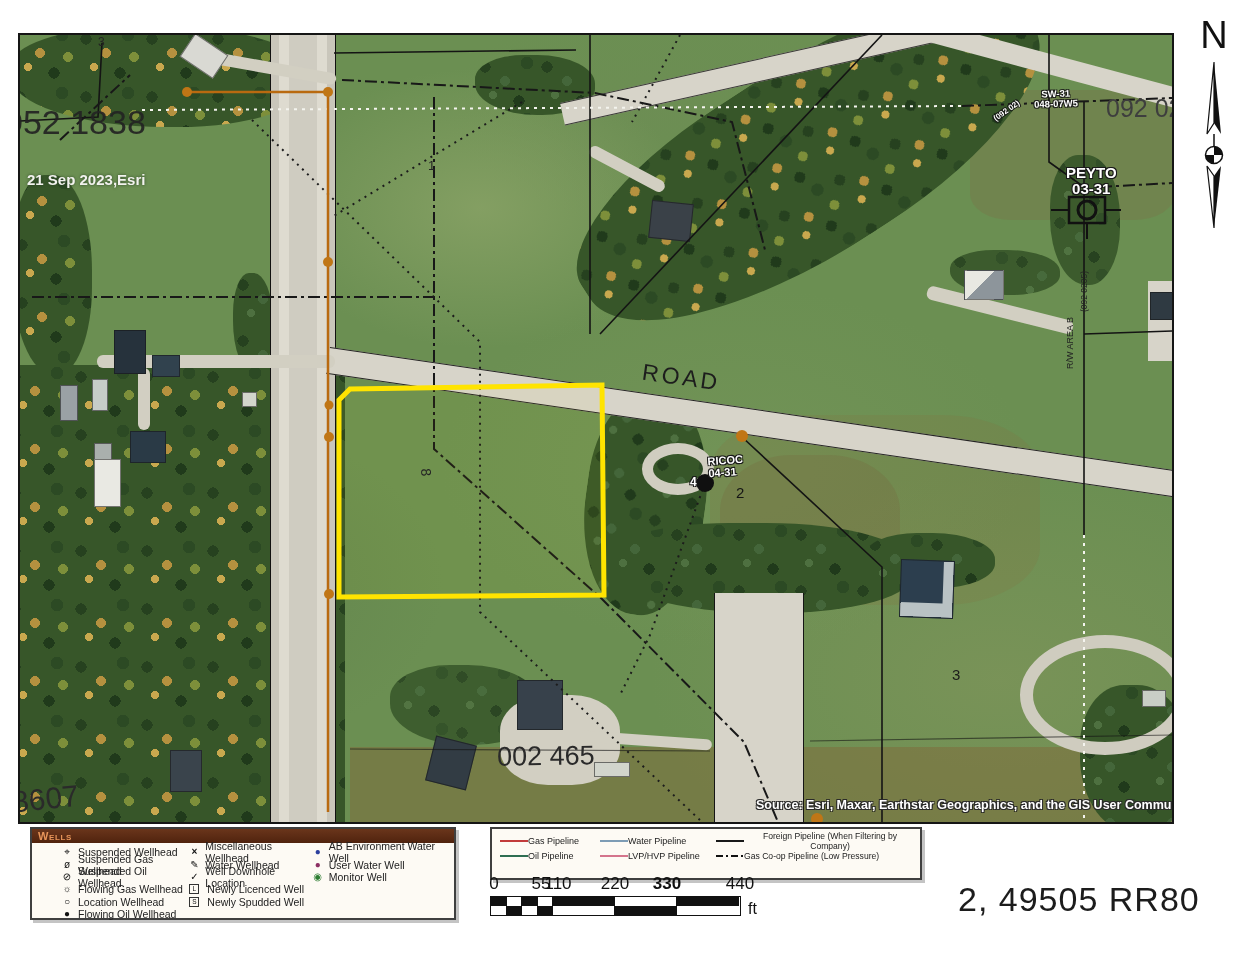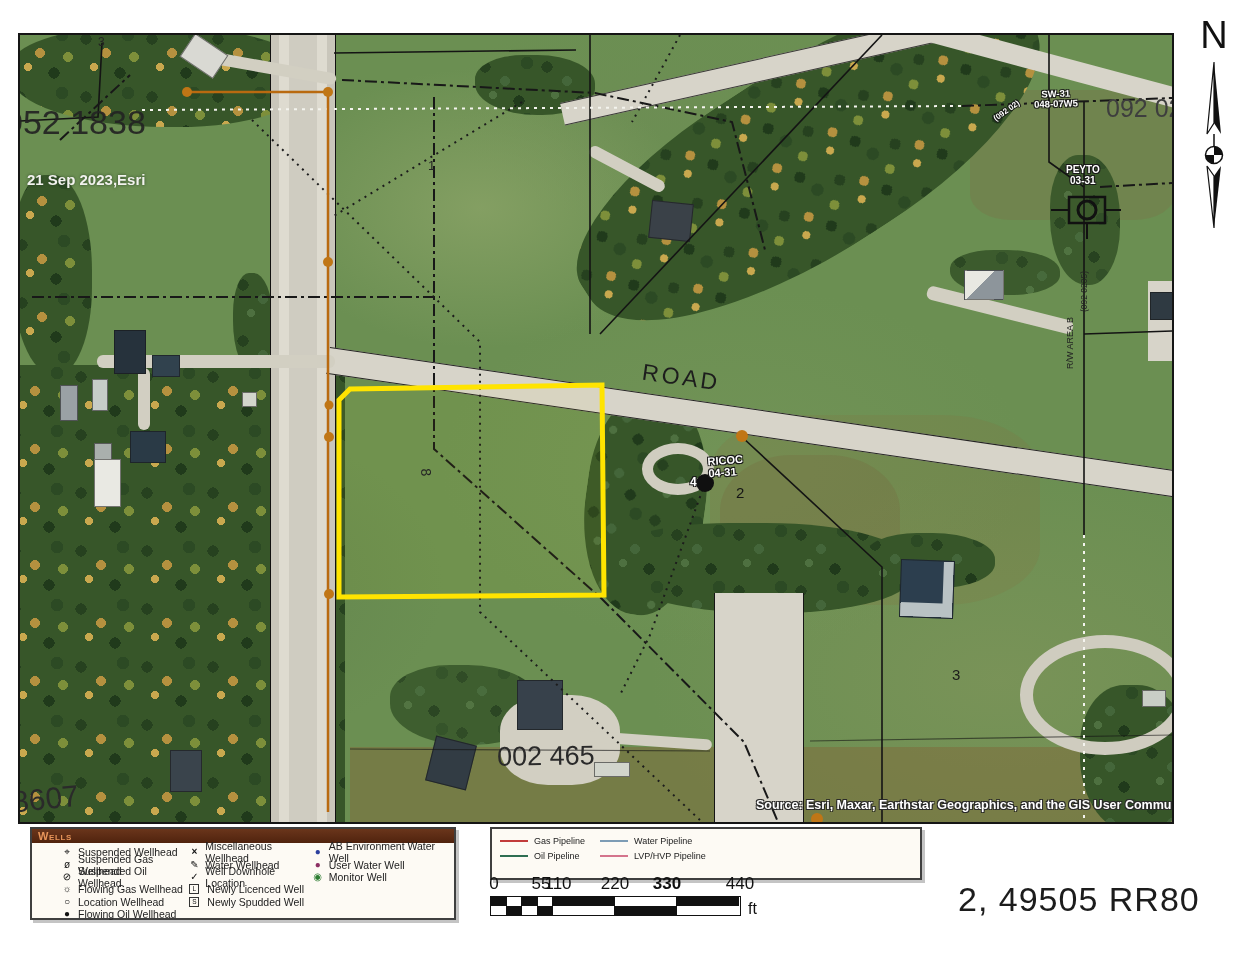--- a/index.html
+++ b/index.html
@@ -46,21 +46,21 @@
   #north svg{position:absolute;left:16px;top:46px;}
 
   
   .panel{position:absolute;background:#fdfaf4;border:2px solid #3f3f3f;box-shadow:3px 3px 0 rgba(125,125,125,.45);box-sizing:border-box;}
   .panel-hdr{background:linear-gradient(#6a351b,#50230e);color:#e8955a;font-weight:bold;font-size:11px;font-variant:small-caps;letter-spacing:.6px;padding:0 6px;height:14px;line-height:14px;}
   .panel-body{display:flex;padding:3px 4px 2px 4px;}
   .lcol{display:flex;flex-direction:column;}
   .lrow{display:flex;align-items:center;gap:4px;height:12.4px;font-size:10.5px;color:#222;}
   .sym{width:14px;text-align:center;font-size:10px;color:#111;flex:none;line-height:10px;}
   .sym.boxed{border:1px solid #333;width:8px;height:8px;line-height:8px;font-size:6.5px;margin-left:2px;margin-right:4px;}
-  .prow{display:flex;align-items:center;gap:6px;height:15px;font-size:9px;color:#222;text-align:center;}
+  .prow{display:flex;align-items:center;gap:0;height:15px;font-size:9px;color:#222;text-align:center;}
   .pline{width:28px;border-top:2px solid #111;flex:none;}
   .pline.dashdot{border-top:none;height:2px;background:repeating-linear-gradient(90deg,#111 0 7px,transparent 7px 10px,#111 10px 12px,transparent 12px 15px);}
 
   
   #scalebar{position:absolute;left:490px;top:874px;width:300px;height:52px;}
   #scalebar .ticks{position:relative;height:20px;font-size:17px;color:#111;}
   #scalebar .ticks span{position:absolute;transform:translateX(-50%);}
   #scalebar .bar{position:absolute;left:0;top:22px;width:251px;height:20px;border:1.5px solid #111;box-sizing:border-box;display:flex;flex-direction:column;}
   #scalebar .row{display:flex;height:50%;}
   #scalebar .cell{height:100%;box-sizing:border-box;border-right:1px solid #111;}
@@ -200,21 +200,21 @@
   <div class="lbl dark" style="left:78px;top:1px;font-size:12px;">3</div>
   <div class="lbl" style="left:-16px;top:70px;font-size:34px;color:rgba(35,35,35,.92);">052 1838</div>
   <div class="lbl" style="left:7px;top:137px;font-size:15px;color:#f2f2ee;font-weight:600;text-shadow:0 0 3px rgba(30,50,30,.8);">21 Sep 2023,Esri</div>
   <div class="lbl dark" style="left:408px;top:124px;font-size:13px;">1</div>
   <div class="lbl halo" style="left:1014px;top:54px;font-size:9.5px;text-align:center;transform:rotate(-2deg);">
     <span>SW-31</span><br>
     <span>048-07W5</span>
   </div>
   <div class="lbl" style="left:1086px;top:60px;font-size:25px;color:#3e3e3e;">092 02</div>
   <div class="lbl halo" style="left:972px;top:72px;font-size:8px;transform:rotate(-35deg);">(092 02)</div>
-  <div class="lbl halo" style="left:1046px;top:130px;font-size:10px;text-align:center;">
+  <div class="lbl halo" style="left:1046px;top:130px;font-size:15px;text-align:center;">
     <span>PEYTO</span><br>
     <span>03-31</span>
   </div>
   <div class="lbl dark" style="left:1046px;top:334px;font-size:9px;transform:rotate(-90deg);transform-origin:left top;">R/W AREA B</div>
   <div class="lbl dark" style="left:1060px;top:277px;font-size:8.5px;transform:rotate(-90deg);transform-origin:left top;">(092 0235)</div>
   <div class="lbl" style="left:622px;top:330px;font-size:23px;letter-spacing:3px;color:#1d1d1d;transform:rotate(8deg);">ROAD</div>
   <div class="lbl halo" style="left:688px;top:420px;font-size:11px;transform:rotate(-4deg);">
     <span>RICOC</span><br>
     <span>04-31</span>
   </div>
@@ -324,20 +324,30 @@
     <div class="lcol" style="width:116px;">
       <div class="prow">
           <span class="pline" style="border-top-color: rgb(125, 156, 181);"></span>
           <span>Water Pipeline</span>
         </div>
       <div class="prow">
           <span class="pline" style="border-top-color: rgb(212, 116, 140);"></span>
           <span>LVP/HVP Pipeline</span>
         </div>
     </div>
+    <div class="lcol" style="width:200px;">
+      <div class="prow" style="font-size:8.6px;">
+          <span class="pline" style="border-top-color: rgb(24, 24, 24);"></span>
+          <span>Foreign Pipeline (When Filtering by Company)</span>
+        </div>
+      <div class="prow" style="font-size:8.6px;">
+          <span class="pline dashdot"></span>
+          <span>Gas Co-op Pipeline (Low Pressure)</span>
+        </div>
+    </div>
   </div>
 </div>
 
 <div id="scalebar">
   <div class="ticks">
     <span style="left:4px;">0</span>
     <span style="left:34px;margin-left:17px;">55</span>
     <span style="left:68px;">110</span>
     <span style="left:125px;">220</span>
     <span style="left:177px;font-weight:bold;">330</span>

